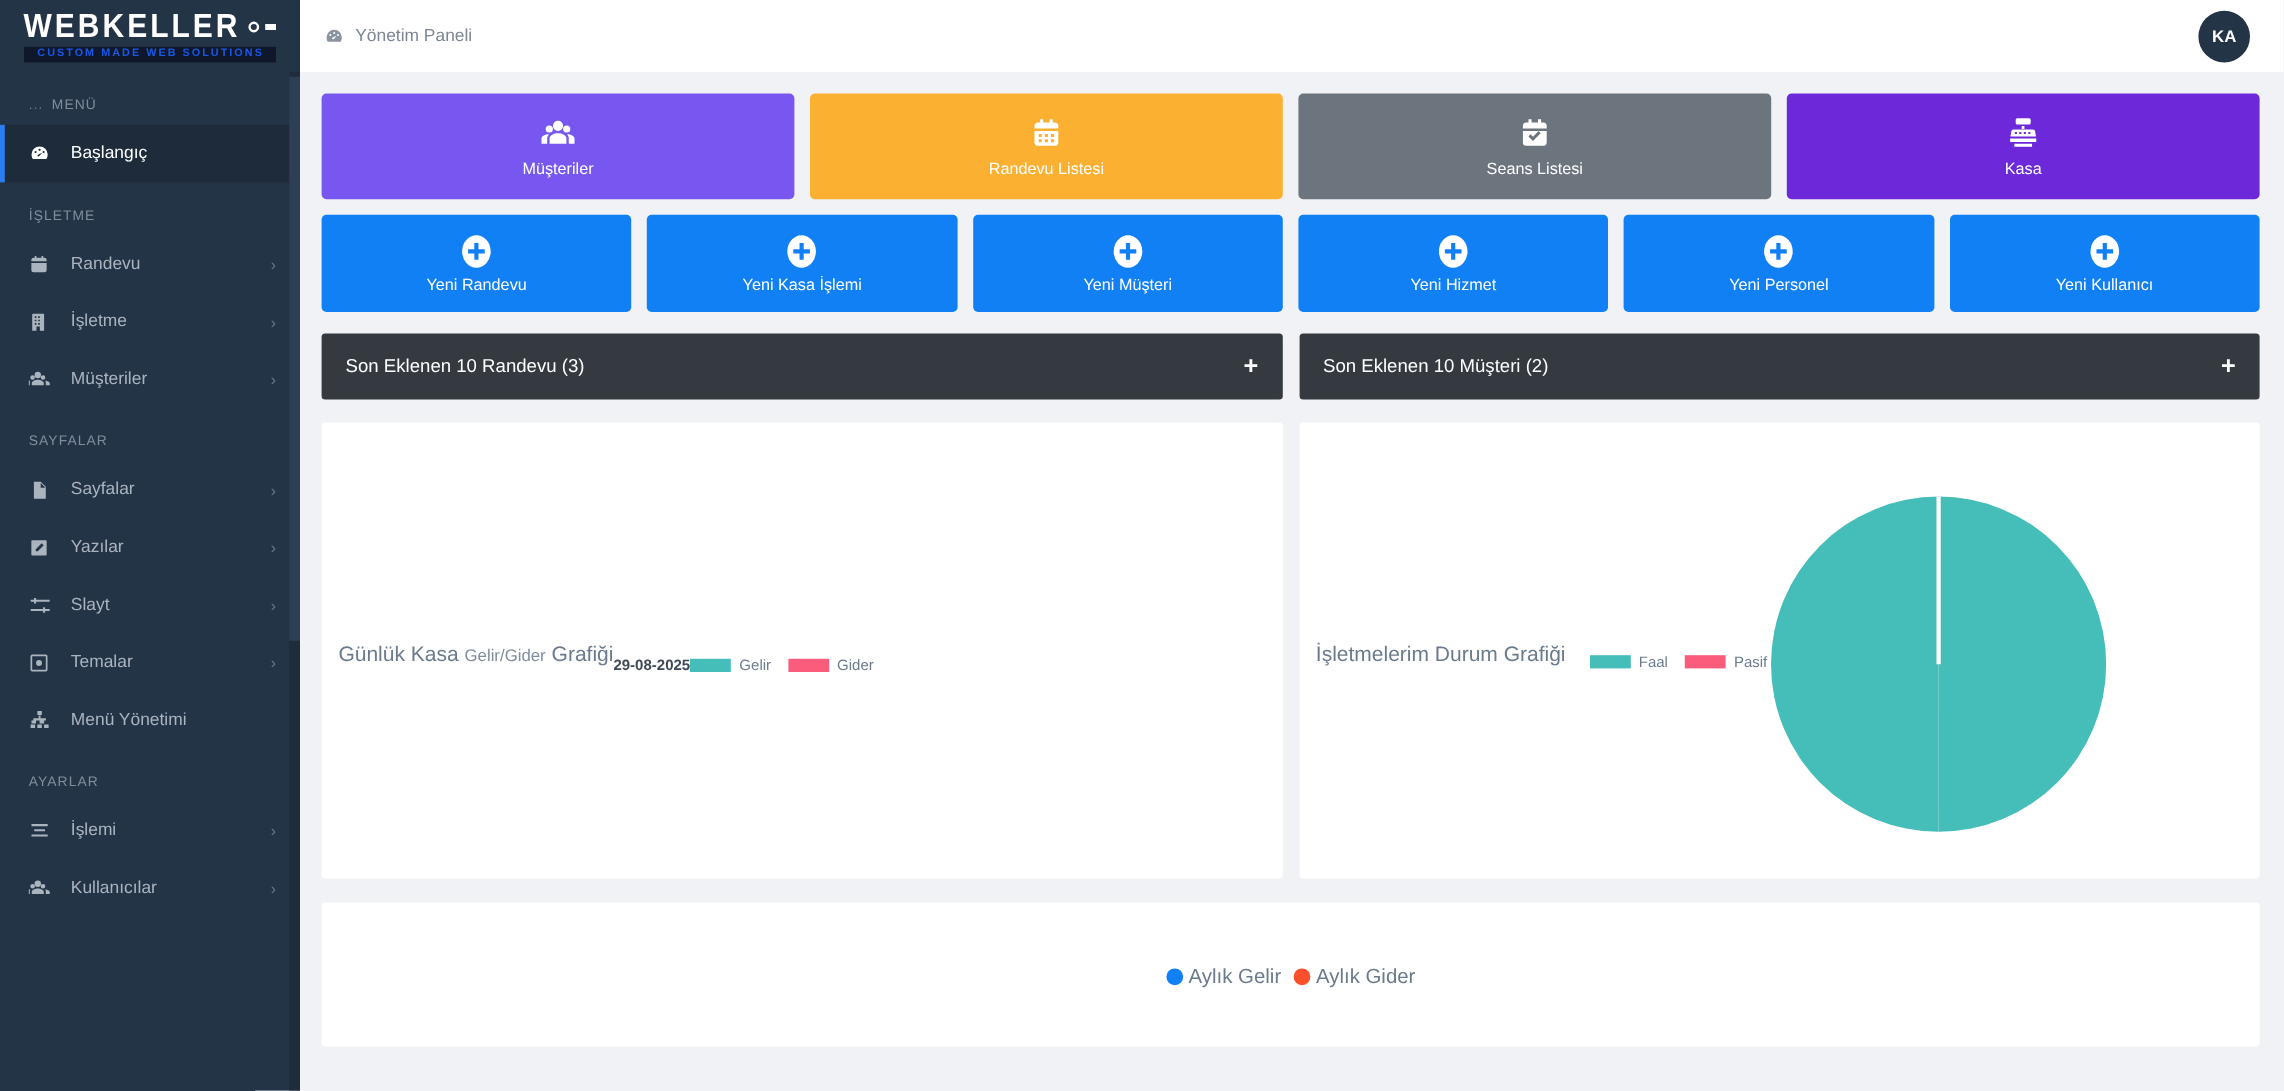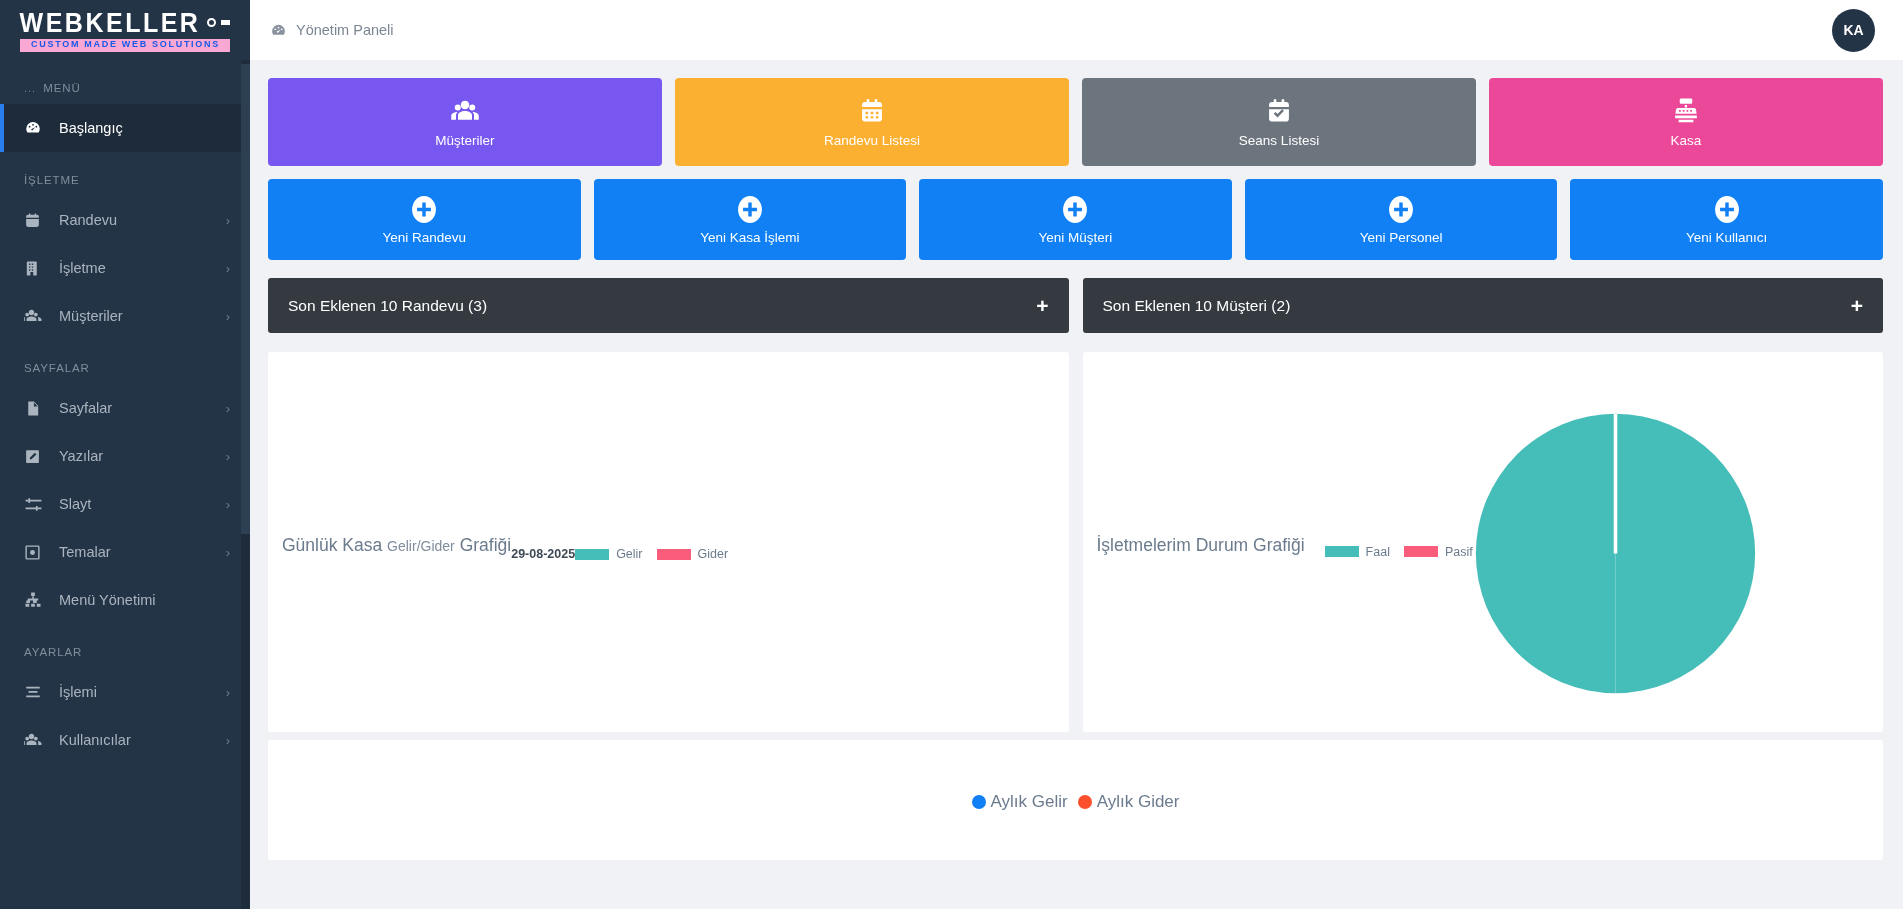--- a/index.html
+++ b/index.html
@@ -37,21 +37,21 @@
   .logo-dot {
     display: inline-block; width: 9px; height: 9px; border-radius: 50%;
     border: 2px solid #ffffff; margin-left: 4px;
   }
   .logo-dash {
     display: inline-block; width: 9px; height: 5px; background: #ffffff;
     margin-left: 2px;
   }
   .logo-sub {
     margin-top: 4px;
-    background: #f9a8d4;
+    background: #0f172a;
     color: #1858e8;
     font-size: 9px; font-weight: 700; letter-spacing: 1.7px;
     padding: 1px 10px 3px 11px;
     line-height: 1.1;
     white-space: nowrap;
   }
   .nav { padding-top: 0; }
   .nav-section {
     color: #7f8d9d; font-size: 11.5px; letter-spacing: .9px;
     padding: 22px 0 10px 24px; text-transform: uppercase;
@@ -151,21 +151,21 @@
   .chart-date { font-size: 12.5px; color: #3f4a56; font-weight: 700; margin-top: 18px; }
   .legend { display: flex; align-items: center; gap: 14px; margin-top: 18px; }
   .legend.tight { margin-top: 13px; padding-left: 20px; }
   .legend-item { display: flex; align-items: center; gap: 7px; }
   .legend-swatch { width: 34px; height: 11px; display: inline-block; }
   .legend-label { font-size: 12.5px; color: #6b7b8d; }
 
   .pie-wrap { margin-top: 16px; display: flex; justify-content: center; }
 
   .bottom-card {
-    background: #ffffff; border-radius: 3px; margin-top: 8px;
+    background: #ffffff; border-radius: 3px; margin-top: 20px;
     height: 120px; display: flex; flex-direction: column; align-items: center;
     padding-top: 52px; overflow: hidden;
   }
   .bottom-legend { display: flex; align-items: center; gap: 10px; }
   .bl-item { display: flex; align-items: center; gap: 5px; }
   .bl-dot { width: 14px; height: 14px; border-radius: 50%; display: inline-block; }
   .bl-label { font-size: 17px; color: #6b7b8d; }
 </style>
 </head>
 <body>
@@ -340,21 +340,21 @@
           <span class="slbl">Randevu Listesi</span>
         </div>
         <div class="stat-card" style="background:#6c757d">
           <span class="sico">
             <svg width="28" height="28" viewBox="0 0 24 24" fill="currentColor">
                 <path d="M7.5 2v2.3H6A2.5 2.5 0 003.5 6.8V8.6h17V6.8A2.5 2.5 0 0018 4.3h-1.5V2h-2.2v2.3H9.7V2H7.5zM3.5 10.4v8.2A2.5 2.5 0 006 21h12a2.5 2.5 0 002.5-2.4v-8.2h-17zm7.2 7.1l-3.2-3.2 1.5-1.5 1.7 1.7 4-4 1.5 1.5-5.5 5.5z"></path>
               </svg>
           </span>
           <span class="slbl">Seans Listesi</span>
         </div>
-        <div class="stat-card" style="background:#ec4899">
+        <div class="stat-card" style="background:#6d28d9">
           <span class="sico">
             <svg width="30" height="30" viewBox="0 0 24 24" fill="currentColor">
                 <path d="M8 2h8a1 1 0 011 1v2.2a1 1 0 01-1 1H8a1 1 0 01-1-1V3a1 1 0 011-1zm3.2 5.2h1.6v2H11V7.2zM5.5 9.6h13a1.5 1.5 0 011.5 1.4l.5 3.2H3.5l.5-3.2a1.5 1.5 0 011.5-1.4zm.9 1.6v1.3h1.4v-1.3H6.4zm3 0v1.3h1.4v-1.3H9.4zm3 0v1.3h1.4v-1.3h-1.4zm3 0v1.3h1.4v-1.3h-1.4zM3.3 15.6h17.4v2.2H3.3v-2.2zm2.8 3.4h11.8v2H6.1v-2z"></path>
               </svg>
           </span>
           <span class="slbl">Kasa</span>
         </div>
       </div>
 
       <div class="row act-row">
@@ -377,20 +377,29 @@
           <span class="albl">Yeni Kasa İşlemi</span>
         </button>
         <button class="act-btn">
           <span class="plus-ico">
             <svg width="26" height="29" viewBox="0 0 24 26" fill="#ffffff">
                 <ellipse cx="12" cy="13" rx="11" ry="12.5"></ellipse>
                 <path d="M10.4 6.5h3.2v4.8h4.8v3.4h-4.8v4.8h-3.2v-4.8H5.6v-3.4h4.8z" fill="#1180f5"></path>
               </svg>
           </span>
           <span class="albl">Yeni Müşteri</span>
+        </button>
+        <button class="act-btn">
+          <span class="plus-ico">
+            <svg width="26" height="29" viewBox="0 0 24 26" fill="#ffffff">
+                <ellipse cx="12" cy="13" rx="11" ry="12.5"></ellipse>
+                <path d="M10.4 6.5h3.2v4.8h4.8v3.4h-4.8v4.8h-3.2v-4.8H5.6v-3.4h4.8z" fill="#1180f5"></path>
+              </svg>
+          </span>
+          <span class="albl">Yeni Hizmet</span>
         </button>
         <button class="act-btn">
           <span class="plus-ico">
             <svg width="26" height="29" viewBox="0 0 24 26" fill="#ffffff">
                 <ellipse cx="12" cy="13" rx="11" ry="12.5"></ellipse>
                 <path d="M10.4 6.5h3.2v4.8h4.8v3.4h-4.8v4.8h-3.2v-4.8H5.6v-3.4h4.8z" fill="#1180f5"></path>
               </svg>
           </span>
           <span class="albl">Yeni Personel</span>
         </button>

